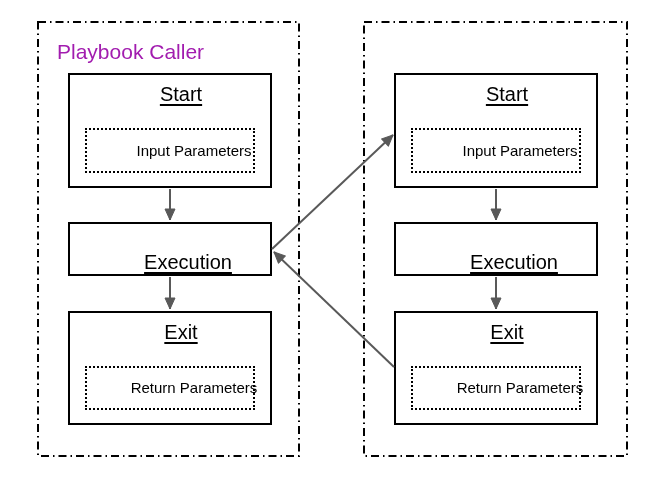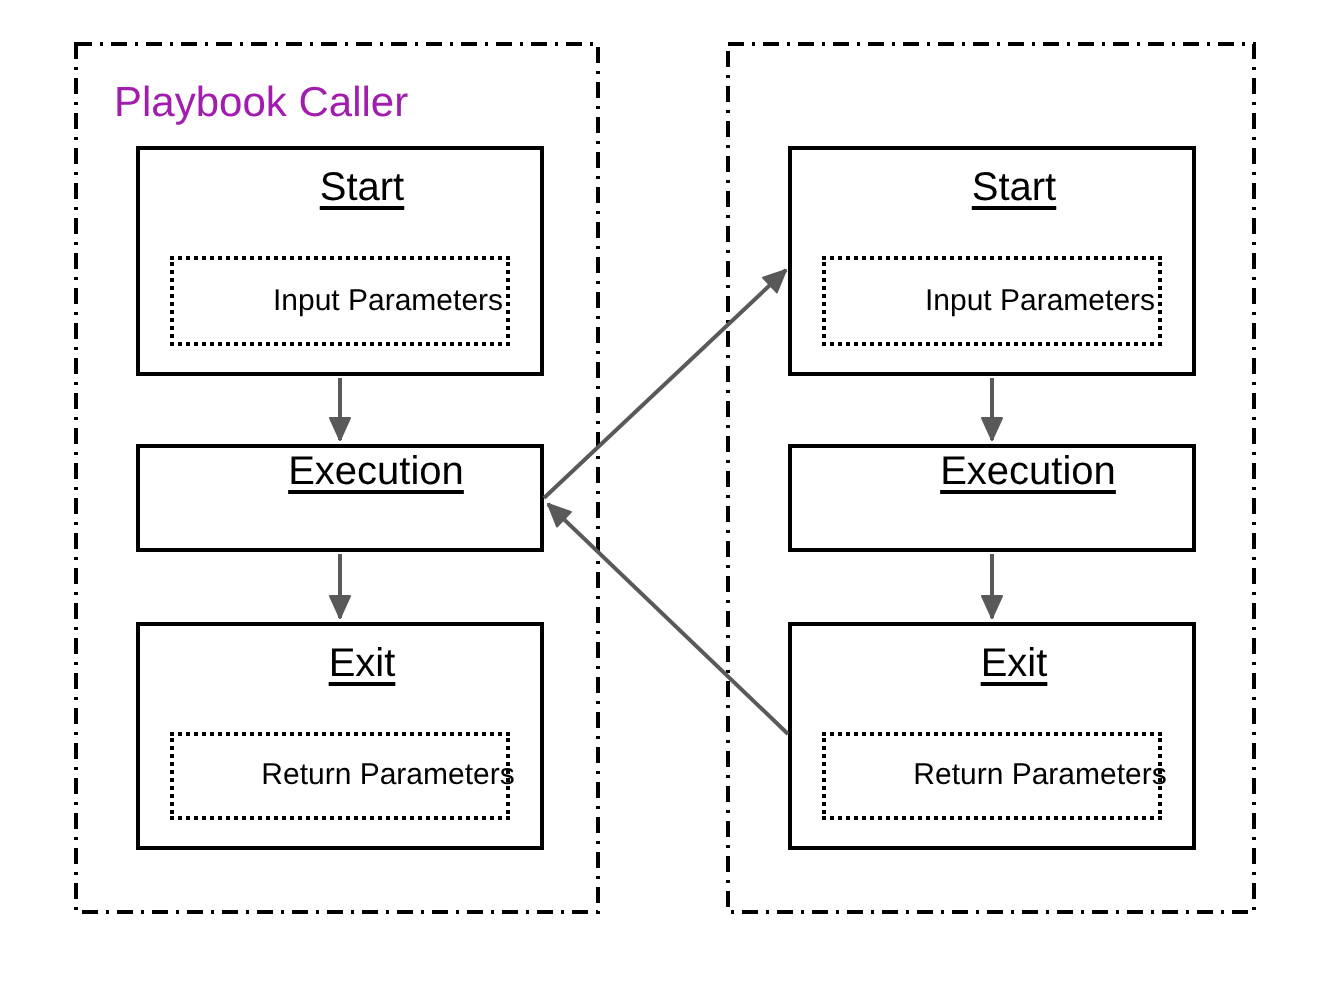--- a/index.html
+++ b/index.html
@@ -49,21 +49,21 @@
     font-size: 20px;
     line-height: 24px;
     text-decoration: underline;
     text-decoration-thickness: 1.5px;
     text-underline-offset: 3px;
     white-space: nowrap;
     margin-left: 11px;
   }
   .node-center {
     display: flex;
-    align-items: flex-start;
+    align-items: flex-end;
     justify-content: center;
     padding-left: 25px;
   }
   .node-center .node-label {
     position: static;
     width: auto;
   }
   .param-box {
     position: absolute;
     left: 50%;

